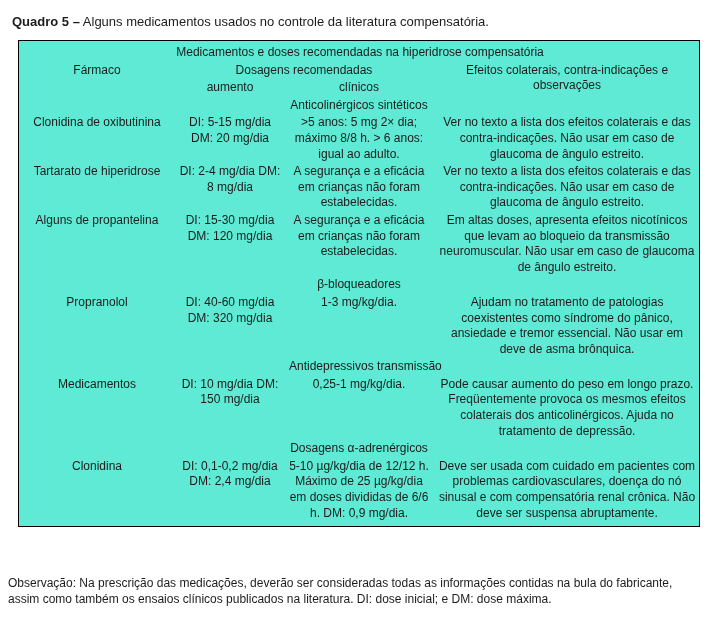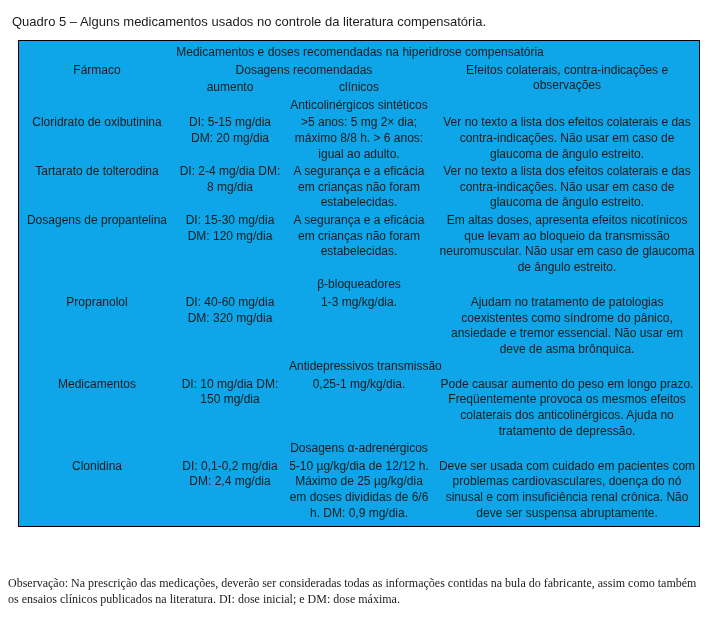--- a/index.html
+++ b/index.html
@@ -16,30 +16,30 @@
     overflow: hidden;
   }
   .page-title {
     position: absolute;
     left: 12px;
     top: 14px;
     font-size: 13px;
     white-space: nowrap;
   }
   .page-title .quadro-label {
-    font-weight: normal;
+    font-weight: bold;
   }
   .table-frame {
     position: absolute;
     left: 18px;
     top: 40px;
     width: 682px;
     border: 1px solid #000000;
     box-sizing: border-box;
-    background: #0ea5e9;
+    background: #5eead4;
   }
   table.med-table {
     border-collapse: collapse;
     table-layout: fixed;
     width: 100%;
     font-size: 12px;
     line-height: 1.3;
   }
   table.med-table col.c1 { width: 156px; }
   table.med-table col.c2 { width: 110px; }
@@ -60,21 +60,20 @@
   td.drug-name { white-space: nowrap; }
   tr.last-row td { padding-bottom: 5px; }
   .footnote {
     position: absolute;
     left: 8px;
     top: 575px;
     width: 698px;
     font-size: 12px;
     line-height: 1.35;
     text-align: left;
-    font-family: Liberation Serif, serif;
   }
 </style>
 </head>
 <body>
 
 <div class="page-title"><span class="quadro-label">Quadro 5 –</span><span> Alguns medicamentos usados no controle da literatura compensatória.</span></div>
 
 <div class="table-frame">
   <table class="med-table">
     <colgroup>
@@ -97,33 +96,33 @@
         <td>clínicos</td>
       </tr>
 
       <tr class="group-row">
         <td></td>
           <td></td>
         <td class="group-label">Anticolinérgicos sintéticos</td>
         <td></td>
       </tr>
       <tr>
-        <td class="drug-name">Cloridrato de oxibutinina</td>
+        <td class="drug-name">Clonidina de oxibutinina</td>
         <td>DI: 5-15 mg/dia DM: 20 mg/dia</td>
         <td>&gt;5 anos: 5 mg 2× dia; máximo 8/8 h. &gt; 6 anos: igual ao adulto.</td>
         <td>Ver no texto a lista dos efeitos colaterais e das contra-indicações. Não usar em caso de glaucoma de ângulo estreito.</td>
       </tr>
       <tr>
-        <td class="drug-name">Tartarato de tolterodina</td>
+        <td class="drug-name">Tartarato de hiperidrose</td>
         <td>DI: 2-4 mg/dia DM: 8 mg/dia</td>
         <td>A segurança e a eficácia em crianças não foram estabelecidas.</td>
         <td>Ver no texto a lista dos efeitos colaterais e das contra-indicações. Não usar em caso de glaucoma de ângulo estreito.</td>
       </tr>
       <tr>
-        <td class="drug-name">Dosagens de propantelina</td>
+        <td class="drug-name">Alguns de propantelina</td>
         <td>DI: 15-30 mg/dia DM: 120 mg/dia</td>
         <td>A segurança e a eficácia em crianças não foram estabelecidas.</td>
         <td>Em altas doses, apresenta efeitos nicotínicos que levam ao bloqueio da transmissão neuromuscular. Não usar em caso de glaucoma de ângulo estreito.</td>
       </tr>
 
       <tr class="group-row">
         <td></td>
           <td></td>
         <td class="group-label">β-bloqueadores</td>
         <td></td>
@@ -151,19 +150,19 @@
       <tr class="group-row">
         <td></td>
           <td></td>
         <td class="group-label">Dosagens α-adrenérgicos</td>
         <td></td>
       </tr>
       <tr class="last-row">
         <td class="drug-name">Clonidina</td>
         <td>DI: 0,1-0,2 mg/dia DM: 2,4 mg/dia</td>
         <td>5-10 µg/kg/dia de 12/12 h. Máximo de 25 µg/kg/dia em doses divididas de 6/6 h. DM: 0,9 mg/dia.</td>
-        <td>Deve ser usada com cuidado em pacientes com problemas cardiovasculares, doença do nó sinusal e com insuficiência renal crônica. Não deve ser suspensa abruptamente.</td>
+        <td>Deve ser usada com cuidado em pacientes com problemas cardiovasculares, doença do nó sinusal e com compensatória renal crônica. Não deve ser suspensa abruptamente.</td>
       </tr>
     </tbody>
   </table>
 </div>
 
 <div class="footnote">Observação: Na prescrição das medicações, deverão ser consideradas todas as informações contidas na bula do fabricante, assim como também os ensaios clínicos publicados na literatura. DI: dose inicial; e DM: dose máxima.</div>
 
 </body></html>

